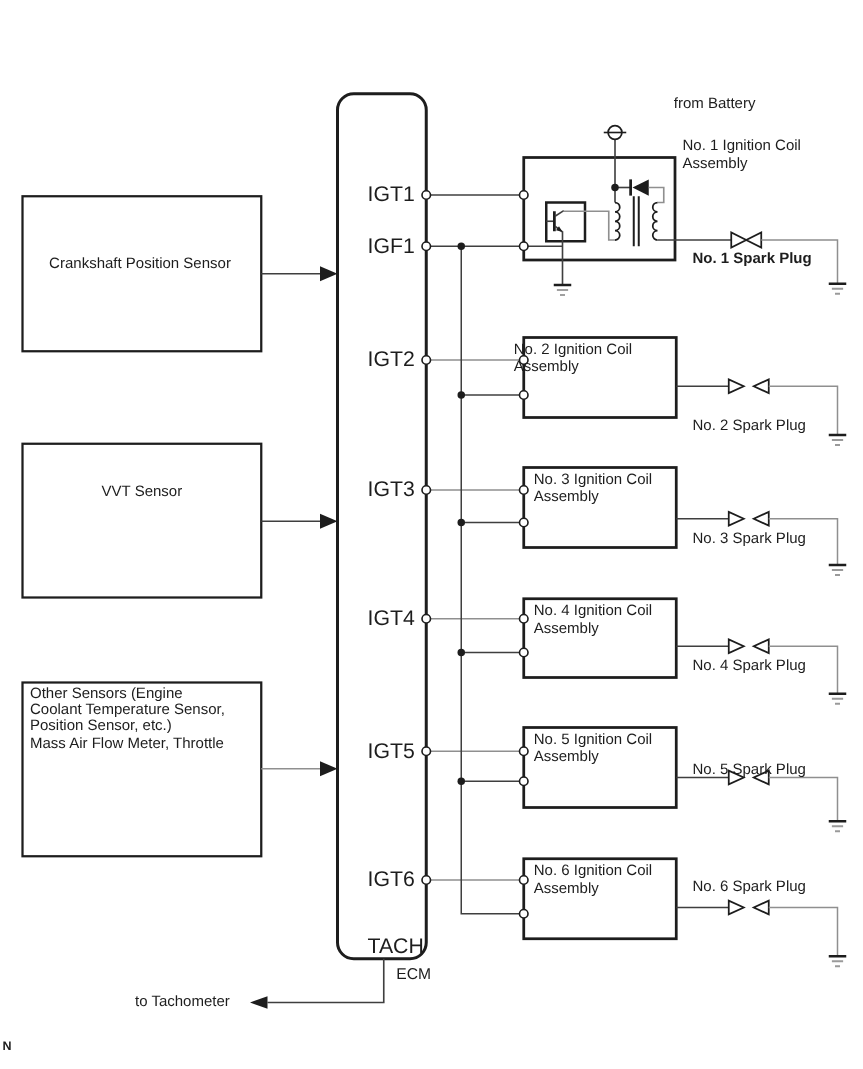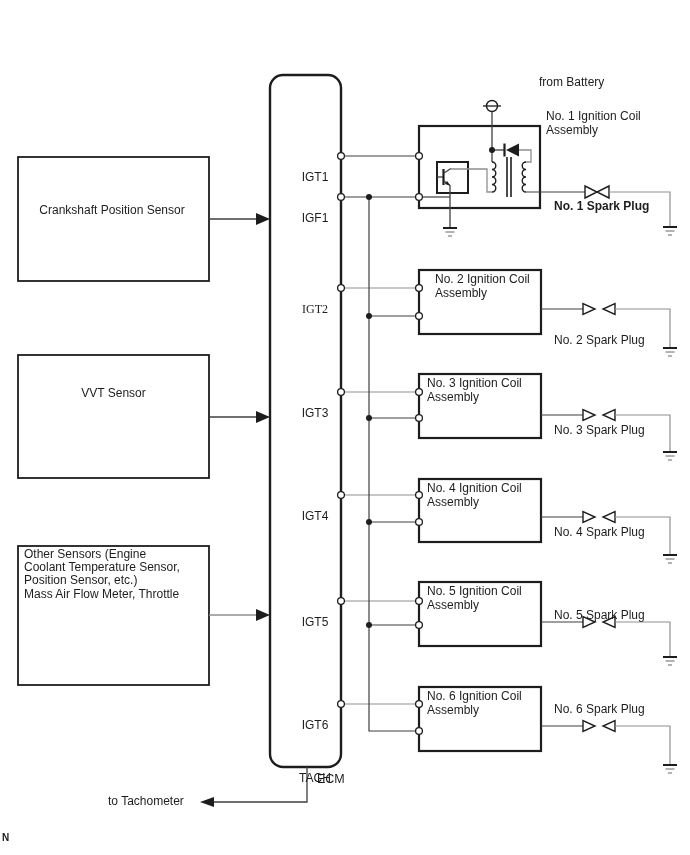--- a/index.html
+++ b/index.html
@@ -2,21 +2,21 @@
 <html><head>
 <meta charset="utf-8">
 <style>
   html,body{margin:0;padding:0;background:#fff;}
   #stage{
     position:relative;width:690px;height:855px;background:#ffffff;
     font-family:"Liberation Sans", sans-serif;color:#1d1d1d;overflow:hidden;
   }
   #wires-svg{position:absolute;left:0;top:0;width:690px;height:855px;}
   .lbl{position:absolute;font-size:12px;line-height:13.5px;white-space:nowrap;}
-  .pin-lbl{position:absolute;left:294px;width:42px;text-align:center;font-size:12px;line-height:16px;white-space:nowrap;margin-top:21px;}
+  .pin-lbl{position:absolute;left:294px;width:42px;text-align:left;font-size:17px;line-height:16px;white-space:nowrap;}
   .sensor-label-center{
     position:absolute;display:flex;align-items:center;justify-content:center;
     text-align:center;font-size:12px;padding-bottom:18px;box-sizing:border-box;
   }
   .sensor-label-multiline{position:absolute;font-size:12px;line-height:13.2px;}
   .watermark{position:absolute;left:2px;top:832px;font-size:10px;font-weight:bold;}
 </style>
 </head>
 <body>
 
@@ -243,37 +243,37 @@
 
   <div class="sensor-label-multiline" style="left:24px;top:548px;width:182px;">
     <div>Other Sensors (Engine</div>
     <div>Coolant Temperature Sensor,</div>
     <div>Position Sensor, etc.)</div>
     <div>Mass Air Flow Meter, Throttle</div>
   </div>
 
   <div class="pin-lbl" style="top:148px;">IGT1</div>
   <div class="pin-lbl" style="top:189px;">IGF1</div>
-  <div class="pin-lbl" style="top:280px;font-family:Liberation Serif, serif;">IGT2</div>
+  <div class="pin-lbl" style="top:280px;">IGT2</div>
   <div class="pin-lbl" style="top:384px;">IGT3</div>
   <div class="pin-lbl" style="top:487px;">IGT4</div>
   <div class="pin-lbl" style="top:593px;">IGT5</div>
   <div class="pin-lbl" style="top:696px;">IGT6</div>
   <div class="pin-lbl" style="top:749px;">TACH</div>
 
   <div class="lbl" style="left:317px;top:773px;font-size:12.5px;">ECM</div>
 
   <div class="lbl" style="left:539px;top:76px;">from Battery</div>
 
   <div class="lbl" style="left:546px;top:110px;">
     <div>No. 1 Ignition Coil</div>
     <div>Assembly</div>
   </div>
 
-  <div class="lbl" style="left:435px;top:273px;">
+  <div class="lbl" style="left:411px;top:273px;">
     <div>No. 2 Ignition Coil</div>
     <div>Assembly</div>
   </div>
   <div class="lbl" style="left:427px;top:377px;">
     <div>No. 3 Ignition Coil</div>
     <div>Assembly</div>
   </div>
   <div class="lbl" style="left:427px;top:482px;">
     <div>No. 4 Ignition Coil</div>
     <div>Assembly</div>

